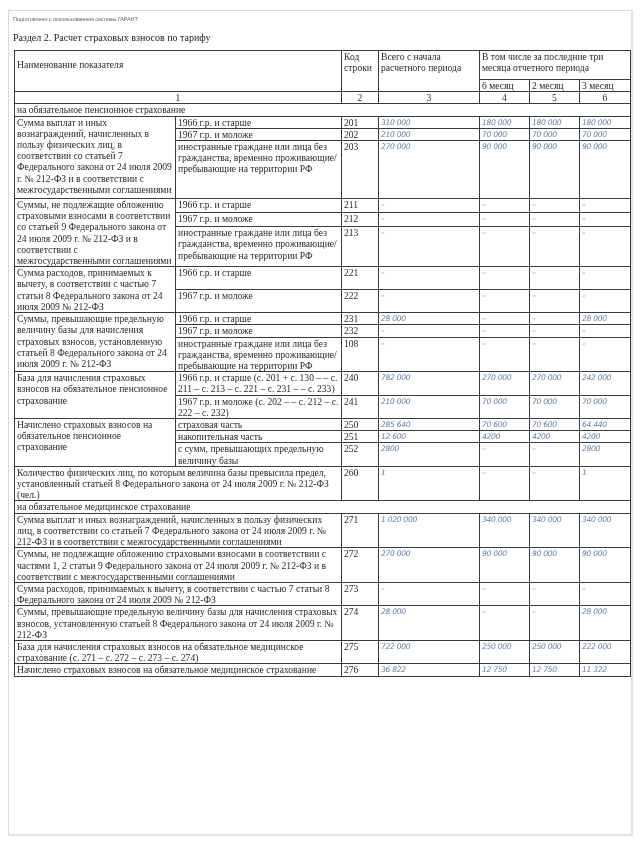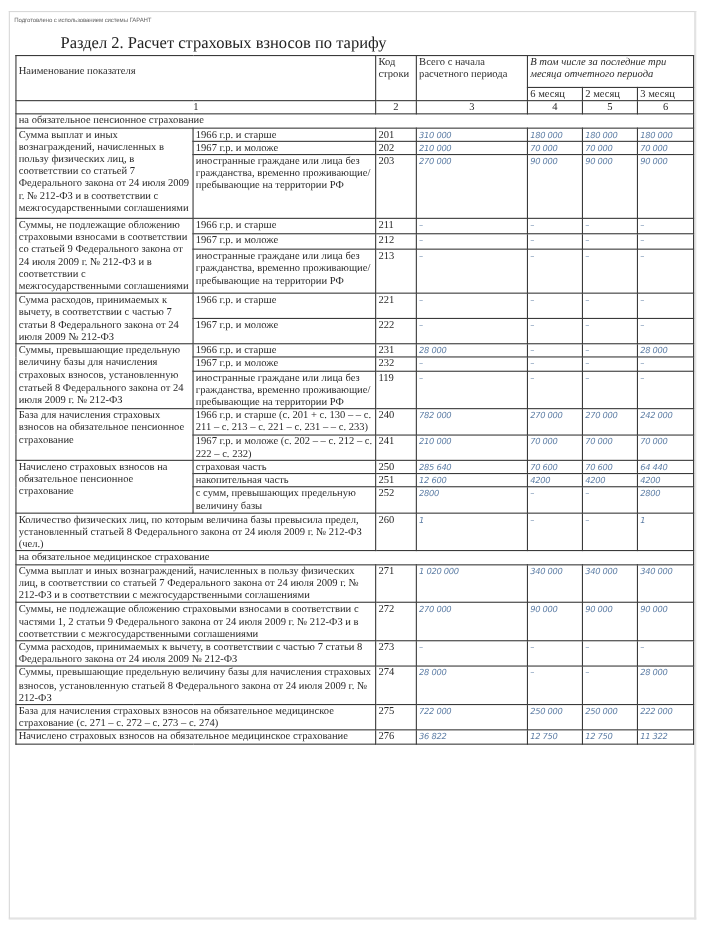--- a/index.html
+++ b/index.html
@@ -9,21 +9,21 @@
     border: 1px solid #d9d9d9; border-right: 2px solid #e3e3e3; border-bottom: 2px solid #e3e3e3;
     box-sizing: border-box; background: #fff;
   }
   .source-note {
     position: absolute; left: 13px; top: 16px;
     font-family: "Liberation Sans", sans-serif; font-size: 5.5px; color: #666;
     letter-spacing: -0.1px;
   }
   .section-title {
     position: absolute; left: 13px; top: 32px;
-    font-family: "Liberation Serif", serif; font-size: 15px; color: #222; margin-left: 42px;
+    font-family: "Liberation Serif", serif; font-size: 10px; color: #222;
   }
   table.form {
     position: absolute; left: 14px; top: 50px; width: 616px;
     border-collapse: collapse; table-layout: fixed;
     font-family: "Liberation Serif", serif; font-size: 9.6px; color: #2a2a2a;
     line-height: 11.2px;
   }
   table.form td {
     border: 1px solid #3a3a3a; padding: 0 2px; vertical-align: top; overflow: hidden;
   }
@@ -53,21 +53,21 @@
       <col style="width:50px">
       <col style="width:50px">
       <col style="width:51px">
   </colgroup>
   <tbody>
 
     <tr>
       <td colspan="2" rowspan="2" style="vertical-align:top;padding-top:8px;">Наименование показателя</td>
       <td rowspan="2" style="height:28px;">Код строки</td>
       <td rowspan="2">Всего с начала расчетного периода</td>
-      <td colspan="3" style="height:28px;font-style:italic;">В том числе за последние три месяца отчетного периода</td>
+      <td colspan="3" style="height:28px;">В том числе за последние три месяца отчетного периода</td>
     </tr>
     <tr>
       <td>6 месяц</td>
       <td>2 месяц</td>
       <td>3 месяц</td>
     </tr>
     <tr>
       <td colspan="2" class="center">1</td>
       <td class="center">2</td>
       <td class="center">3</td>
@@ -161,21 +161,21 @@
     <tr>
       <td>1967 г.р. и моложе</td>
       <td class="code">232</td>
       <td class="v">–</td>
       <td class="v">–</td>
       <td class="v">–</td>
       <td class="v">–</td>
     </tr>
     <tr>
       <td>иностранные граждане или лица без гражданства, временно проживающие/пребывающие на территории РФ</td>
-      <td class="code">119</td>
+      <td class="code">108</td>
       <td class="v">–</td>
       <td class="v">–</td>
       <td class="v">–</td>
       <td class="v">–</td>
     </tr>
 
     <tr>
       <td rowspan="2">База для начисления страховых взносов на обязательное пенсионное страхование</td>
       <td>1966 г.р. и старше (с. 201 + с. 130 – – с. 211 – с. 213 – с. 221 – с. 231 – – с. 233)</td>
       <td class="code">240</td>

